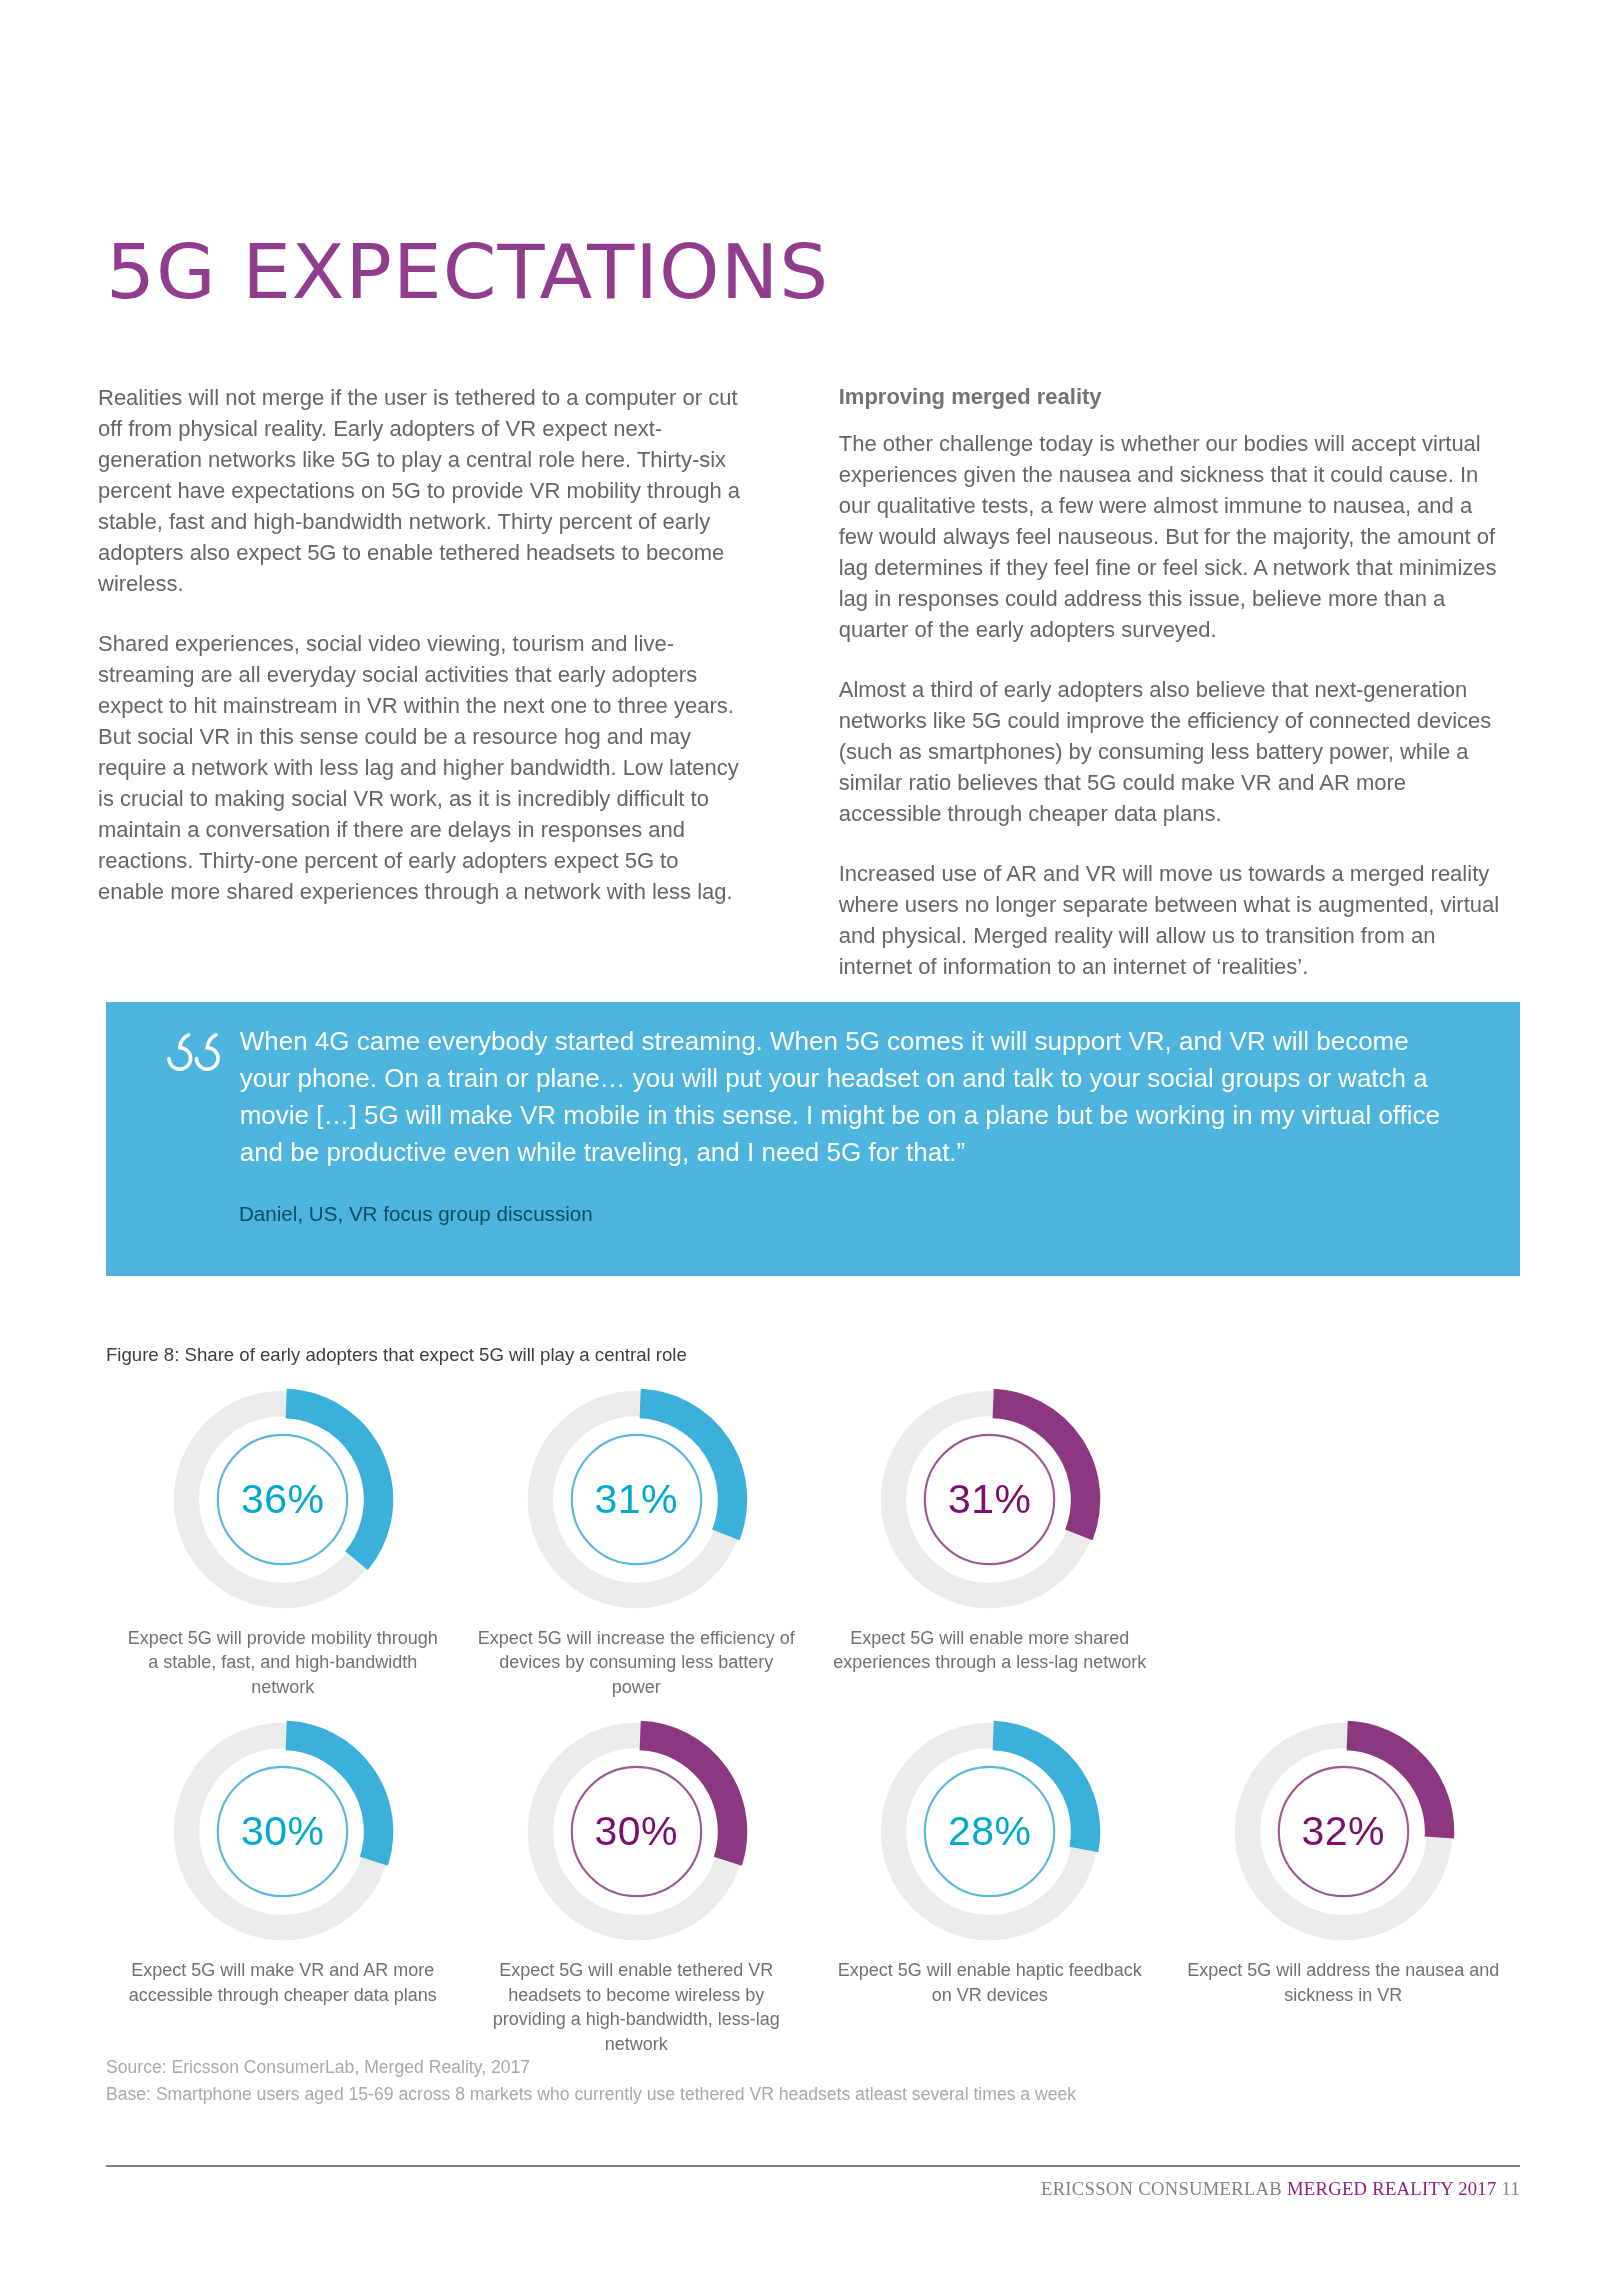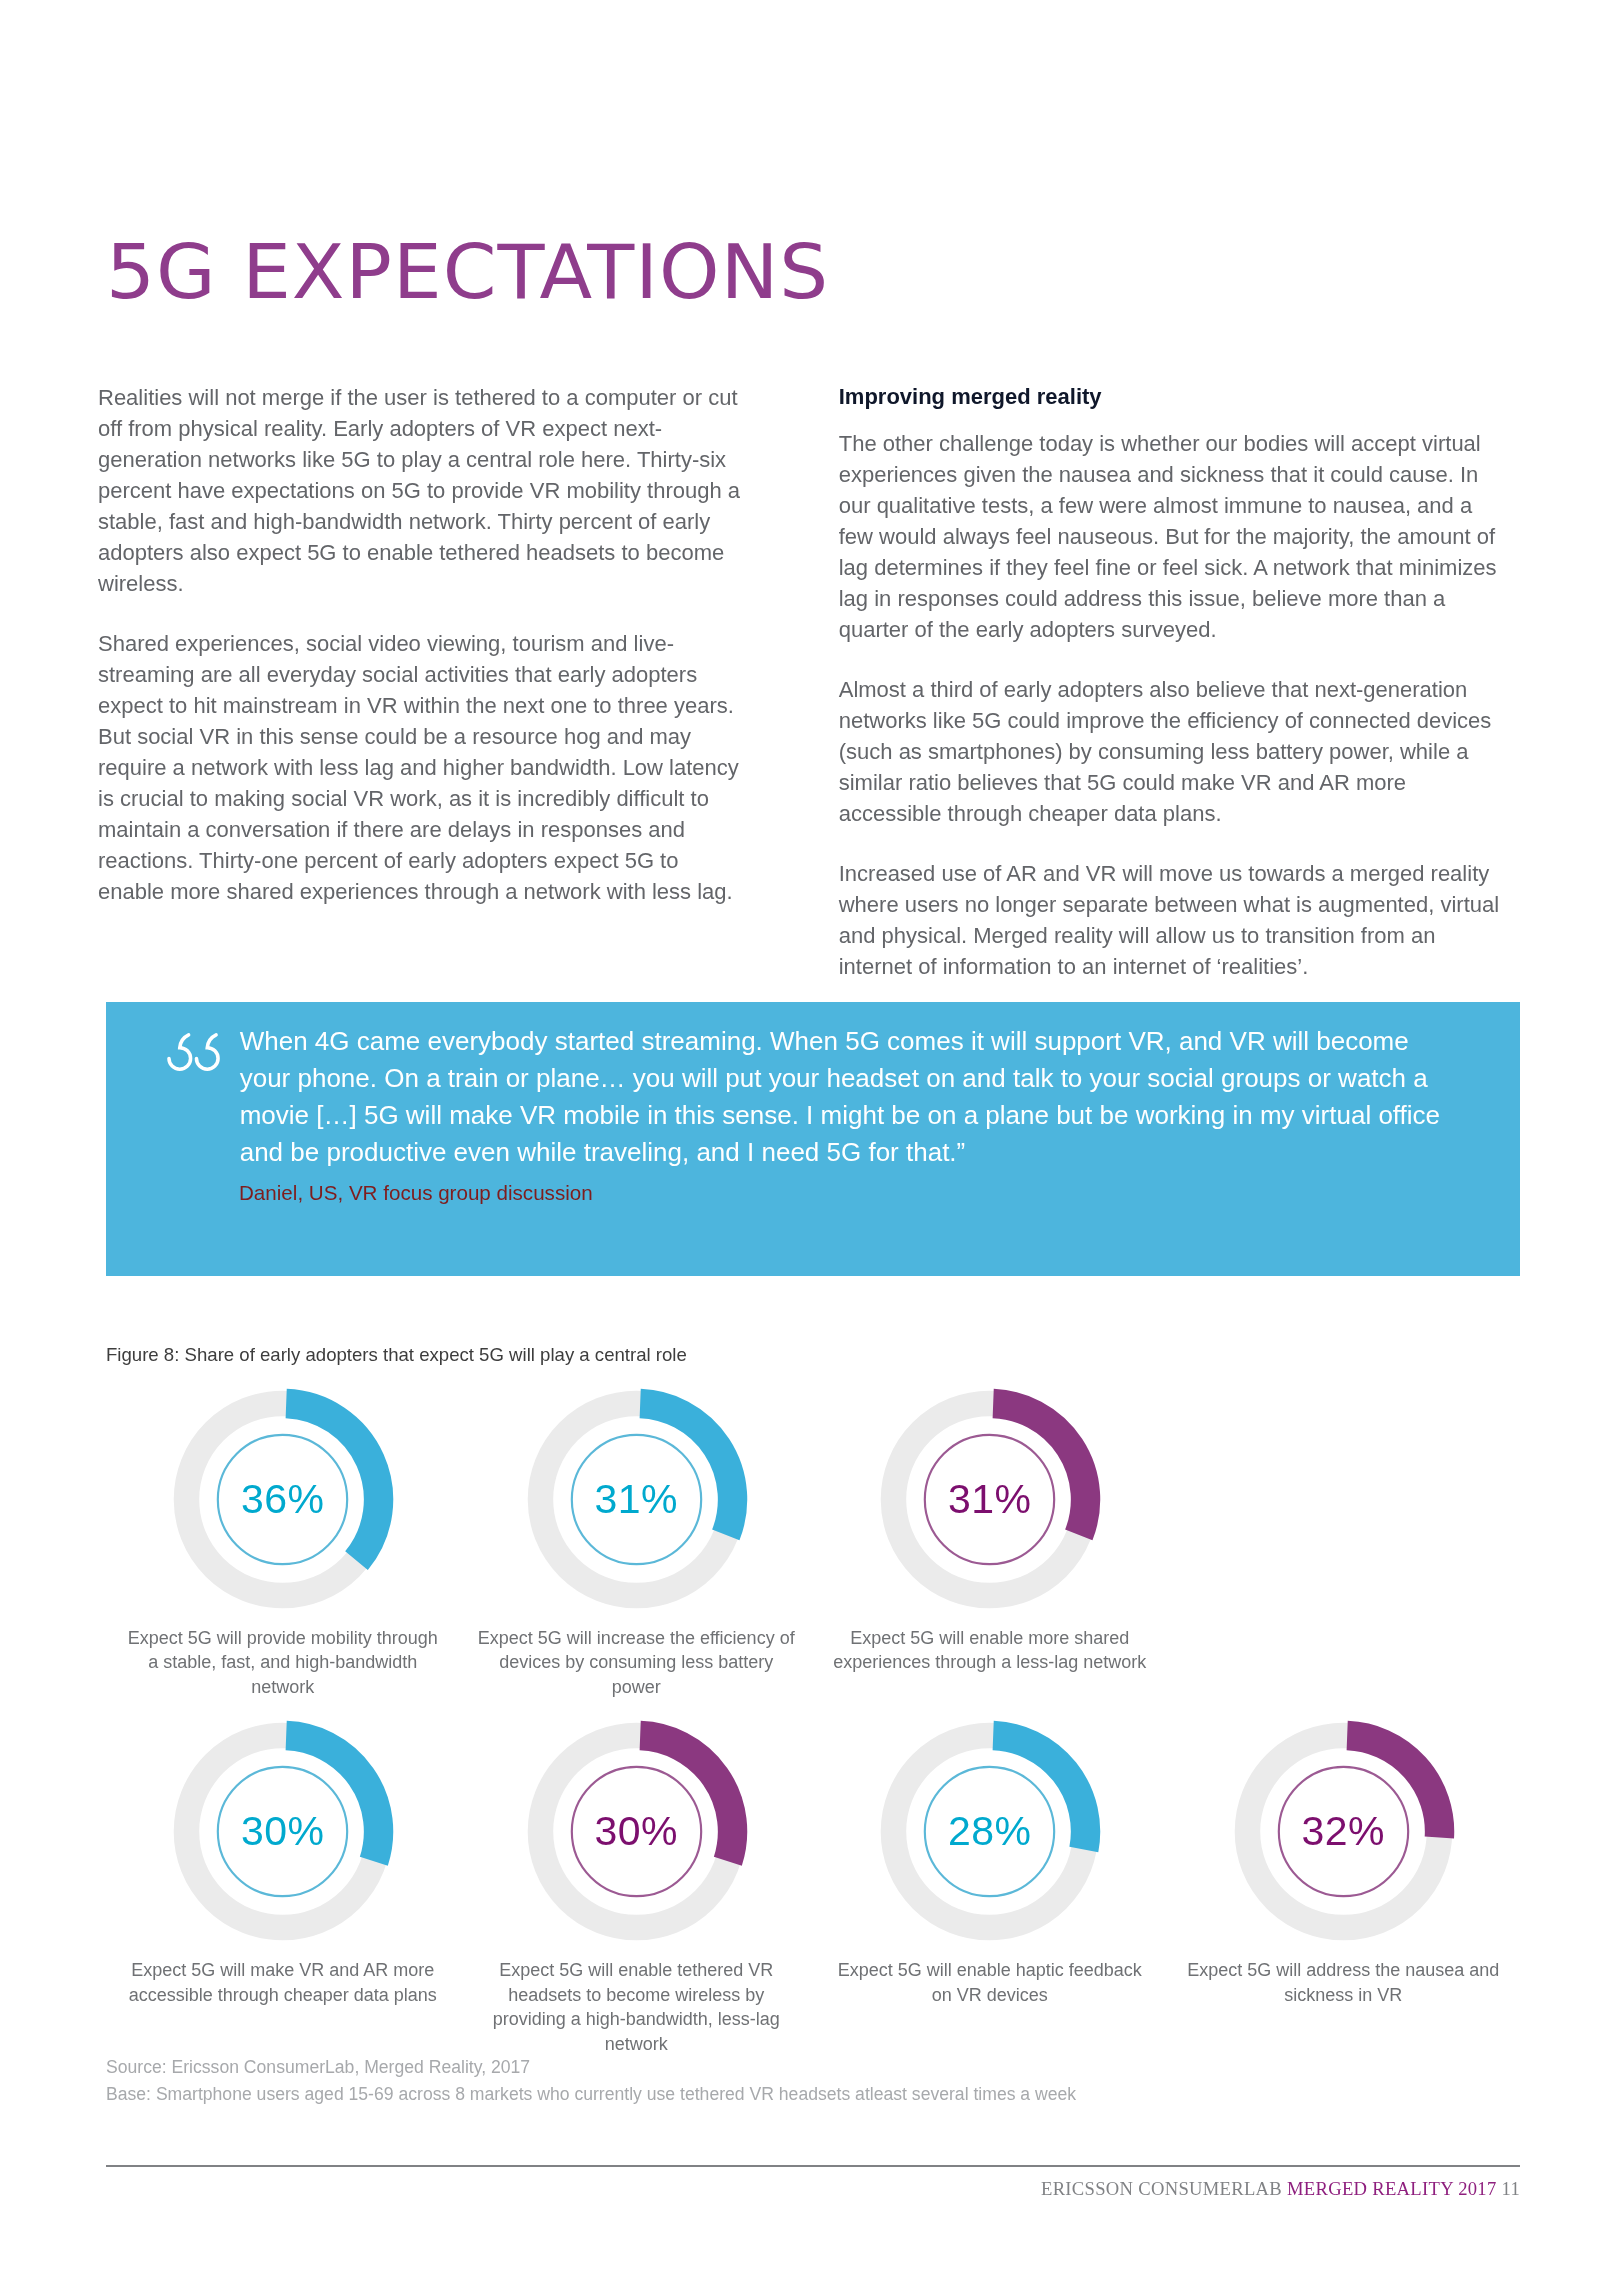--- a/index.html
+++ b/index.html
@@ -50,21 +50,21 @@
     margin: 0 0 29px 0;
     font-size: 22px;
     line-height: 31px;
     color: #636569;
     font-family: "Liberation Sans", sans-serif;
   }
   .sub-heading {
     margin: 0 0 16.7px 0;
     font-size: 22px;
     line-height: 29px;
-    color: #0f172a;
+    color: #737373;
     font-weight: 700;
     font-family: "Liberation Sans", sans-serif;
   }
 
   
   .quote-box {
     position: absolute;
     left: 106px;
     top: 1002px;
     width: 1414px;
@@ -85,24 +85,24 @@
     margin-top: 5.9px;
   }
   .quote-text {
     font-size: 26px;
     line-height: 37px;
     color: #ffffff;
     font-weight: 400;
     font-family: "Liberation Sans", sans-serif;
   }
   .quote-attrib {
-    margin-top: 10px;
+    margin-top: 31px;
     margin-left: 76px;
     font-size: 20.6px;
-    color: #7f1d1d;
+    color: #0c4a6e;
     font-family: "Liberation Sans", sans-serif;
   }
 
   
   .figure-caption {
     position: absolute;
     left: 106px;
     top: 1344px;
     font-size: 18.6px;
     color: #3d3d3d;

